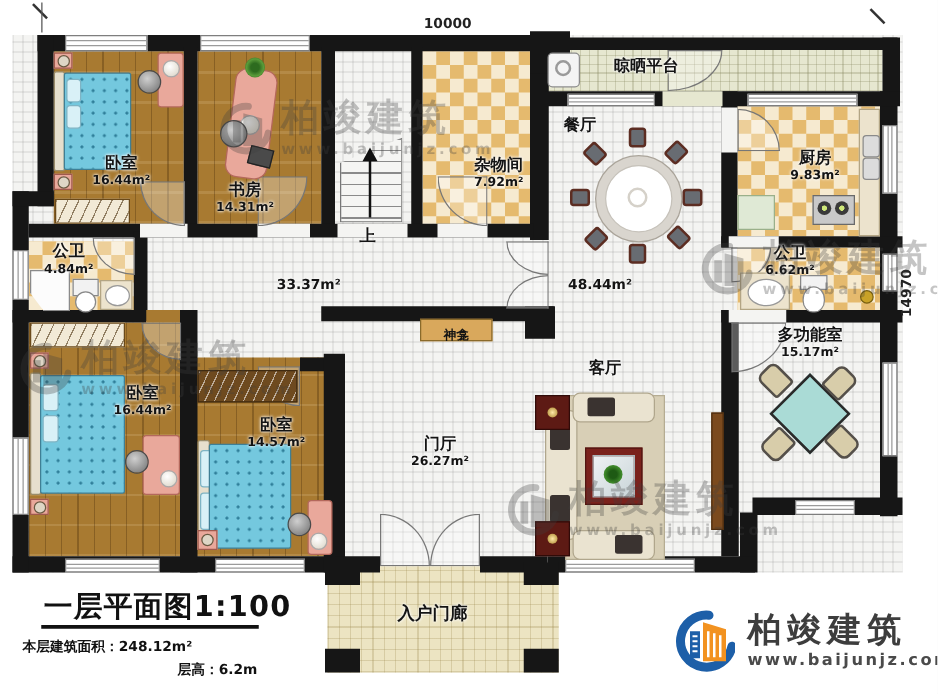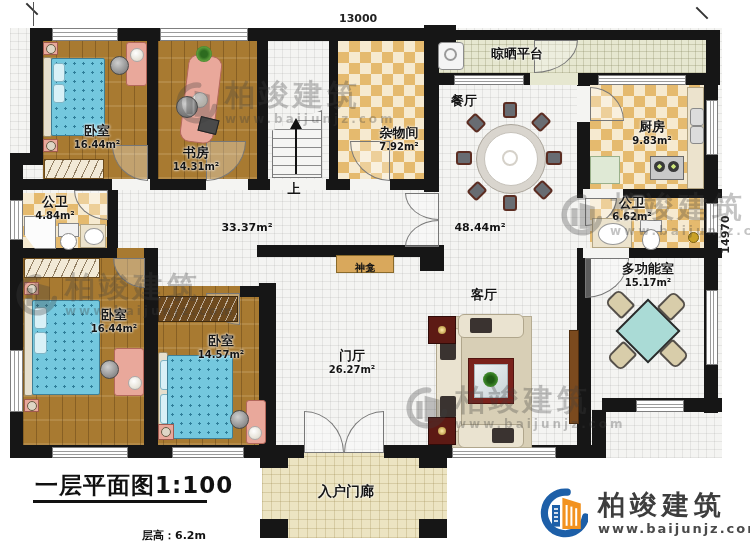--- a/index.html
+++ b/index.html
@@ -323,21 +323,21 @@
     <div class="nm">卧室</div>
     <div class="ar">14.57m²</div>
   </div>
   <div class="label" style="left:346px;top:483px;">
     <div class="nm" style="font-size:14px;">入户门廊</div>
   </div>
   <div class="area-only" style="left:247px;top:221px;">33.37m²</div>
   <div class="area-only" style="left:480px;top:221px;">48.44m²</div>
   <div class="area-only" style="left:294px;top:180px;font-size:13px;">上</div>
 
-  <div class="dim" style="left:339px;top:12px;">13000</div>
+  <div class="dim" style="left:339px;top:12px;">10000</div>
   <div class="dim" style="left:706px;top:228px;transform:rotate(-90deg);transform-origin:center;">14970</div>
   <div class="thin" style="left:24px;top:8px;width:16px;height:2px;transform:rotate(45deg);background:#333;"></div>
   <div class="thin" style="left:694px;top:12px;width:16px;height:2px;transform:rotate(45deg);background:#333;"></div>
   <div class="thin" style="left:33px;top:2px;width:1px;height:24px;"></div>
 
   <div class="wm" style="left:175px;top:80px;">
     <svg width="42" height="44" viewBox="0 0 60 64">
       <path d="M34 6 A26 26 0 1 0 57 37" stroke="currentColor" stroke-width="8" fill="none" stroke-linecap="round"></path>
       <rect x="16" y="22" width="9" height="26" fill="currentColor"></rect>
       <path d="M28 14 L50 20 L50 52 L28 52 Z" fill="currentColor"></path>
@@ -376,20 +376,23 @@
       <path d="M28 14 L50 20 L50 52 L28 52 Z" fill="currentColor"></path>
     </svg>
     <div>
       <div class="t1">柏竣建筑</div>
       <div class="t2">www.baijunjz.com</div>
     </div>
   </div>
 
   <div class="tb-title" style="left:35px;top:470px;">一层平面图1:100</div>
   <div class="abs" style="left:33px;top:500px;width:174px;height:3px;background:#111;"></div>
+  <div class="stat" style="left:18px;top:510px;">
+    <span>本层建筑面积：</span><span>248.12m²</span>
+  </div>
   <div class="stat" style="left:142px;top:528px;">
     <span>层高：</span><span>6.2m</span>
   </div>
 
   <div class="logo" style="left:540px;top:486px;">
     <svg width="48" height="54" viewBox="0 0 60 64">
       <path d="M34 6 A26 26 0 1 0 57 37" stroke="#1d5fa8" stroke-width="9" fill="none" stroke-linecap="round"></path>
       <rect x="15" y="22" width="10" height="27" fill="#1d5fa8"></rect>
       <rect x="17.5" y="26" width="5" height="2" fill="#fff"></rect>
         <rect x="17.5" y="31" width="5" height="2" fill="#fff"></rect>

